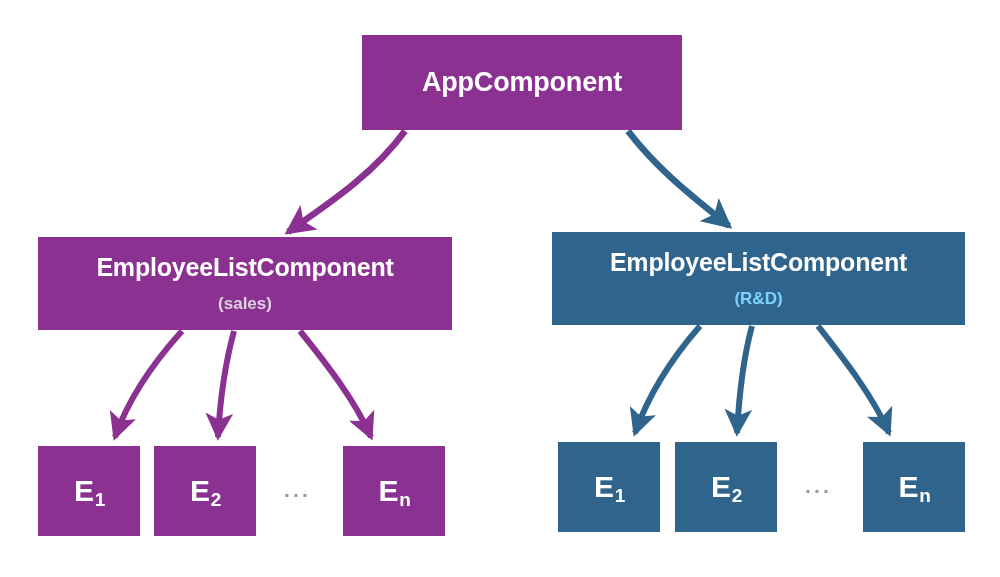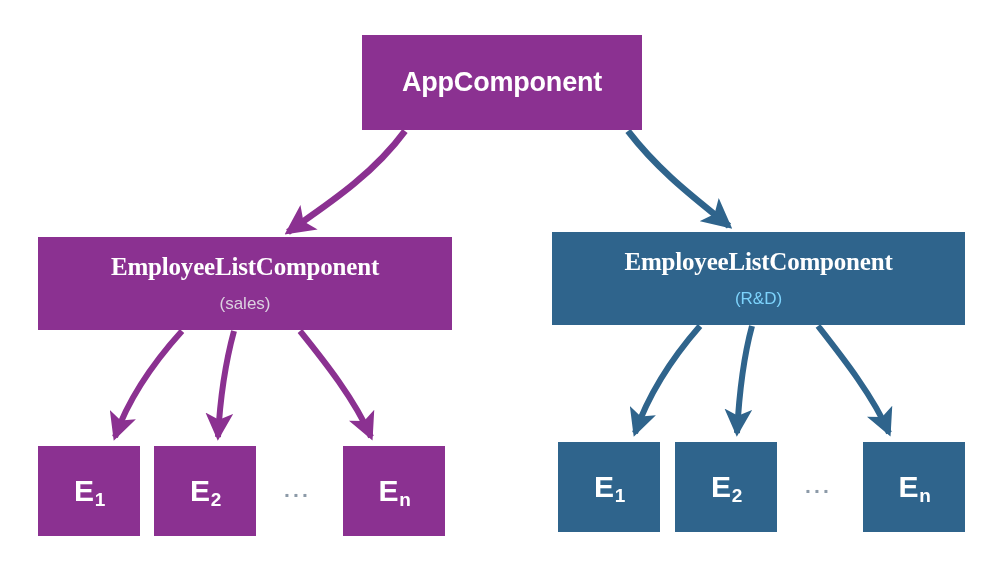--- a/index.html
+++ b/index.html
@@ -40,38 +40,38 @@
   }
   .node.purple { background: #8b3191; }
   .node.blue   { background: #2f648c; }
 
   .node-title {
     font-weight: bold;
     letter-spacing: -0.2px;
     white-space: nowrap;
   }
   .node-sub {
-    font-weight: normal;
+    font-weight: bold;
     color: #dcd2e0;
     margin-top: 15px;
     white-space: nowrap;
   }
   .node.blue .node-sub { color: #7dd3fc; }
 
   
   #node-root {
     left: 362px;
     top: 35px;
-    width: 280px;
+    width: 320px;
     height: 95px;
   }
   #node-root .node-title { font-size: 27px; }
 
   
-  .node-mid .node-title { font-size: 25px; font-family: Liberation Serif, serif; }
+  .node-mid .node-title { font-size: 25px; }
   .node-mid .node-sub   { font-size: 17px; }
   #node-list-sales {
     left: 38px;
     top: 237px;
     width: 414px;
     height: 93px;
   }
   #node-list-rnd {
     left: 552px;
     top: 232px;

